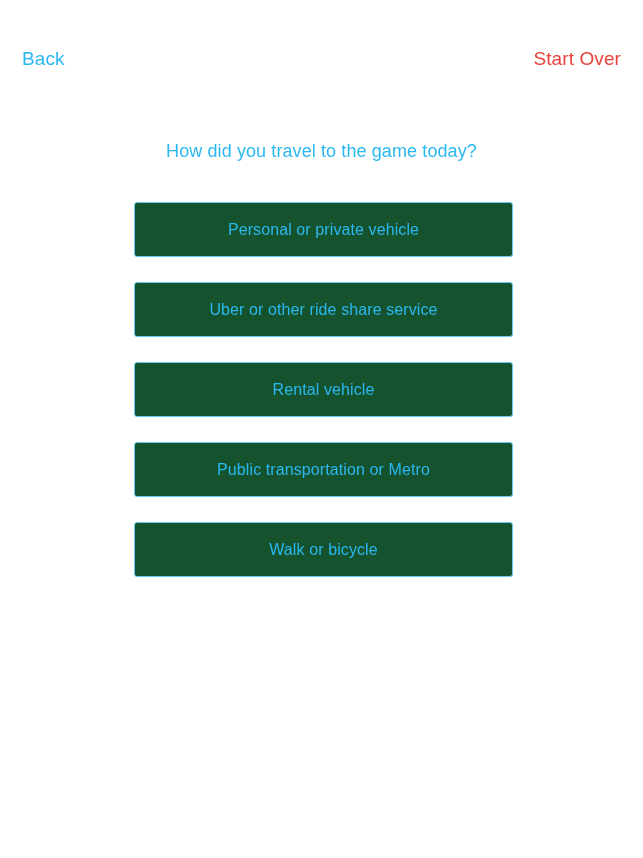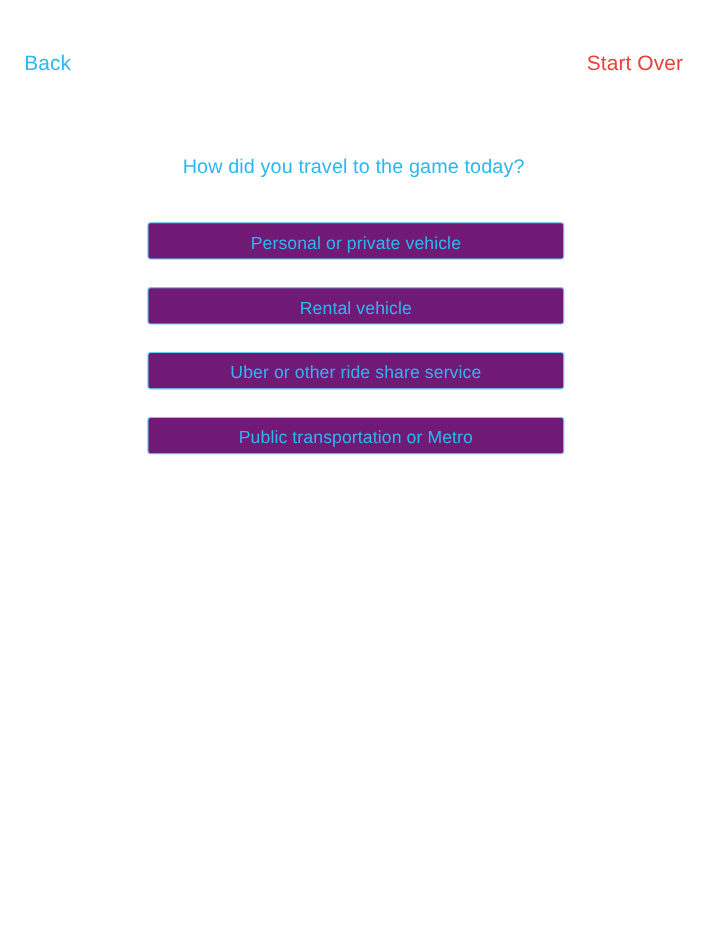--- a/index.html
+++ b/index.html
@@ -69,22 +69,22 @@
     top: 202px;
     left: 134px;
     width: 379px;
     display: flex;
     flex-direction: column;
     gap: 25px;
   }
   .option-btn {
     box-sizing: border-box;
     width: 379px;
-    height: 34px;
-    background: #701a75;
+    height: 55px;
+    background: #14532d;
     border: 1px solid #67cdf5;
     border-radius: 3px;
     color: #2bb8f0;
     font-family: inherit;
     font-size: 16px;
     line-height: 37px;
     text-align: center;
     padding: 0;
     cursor: pointer;
     letter-spacing: 0.1px;
@@ -106,23 +106,24 @@
 
 <div class="topbar">
   <button class="nav-link back">Back</button>
   <button class="nav-link startover">Start Over</button>
 </div>
 
 <div class="question">How did you travel to the game today?</div>
 
 <div class="options">
   <button class="option-btn">Personal or private vehicle</button>
+  <button class="option-btn">Uber or other ride share service</button>
   <button class="option-btn">Rental vehicle</button>
-  <button class="option-btn">Uber or other ride share service</button>
   <button class="option-btn">Public transportation or Metro</button>
+  <button class="option-btn">Walk or bicycle</button>
 </div>
 
 <div class="footer">
 
   
 
   
 
 </div>
 

